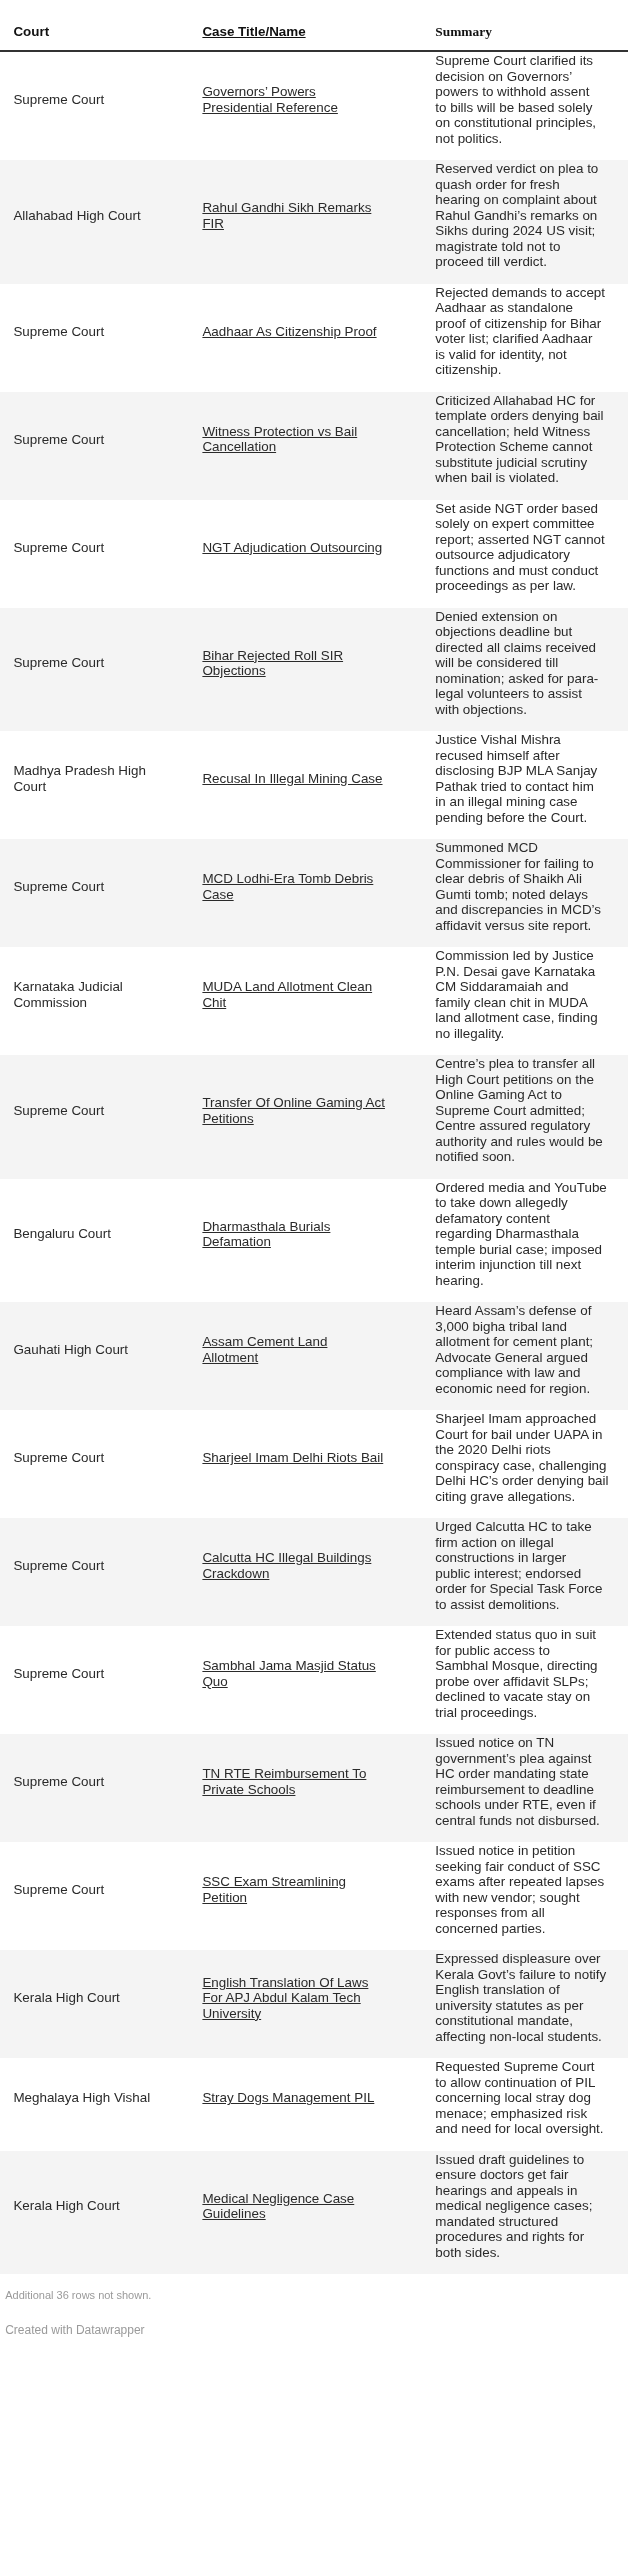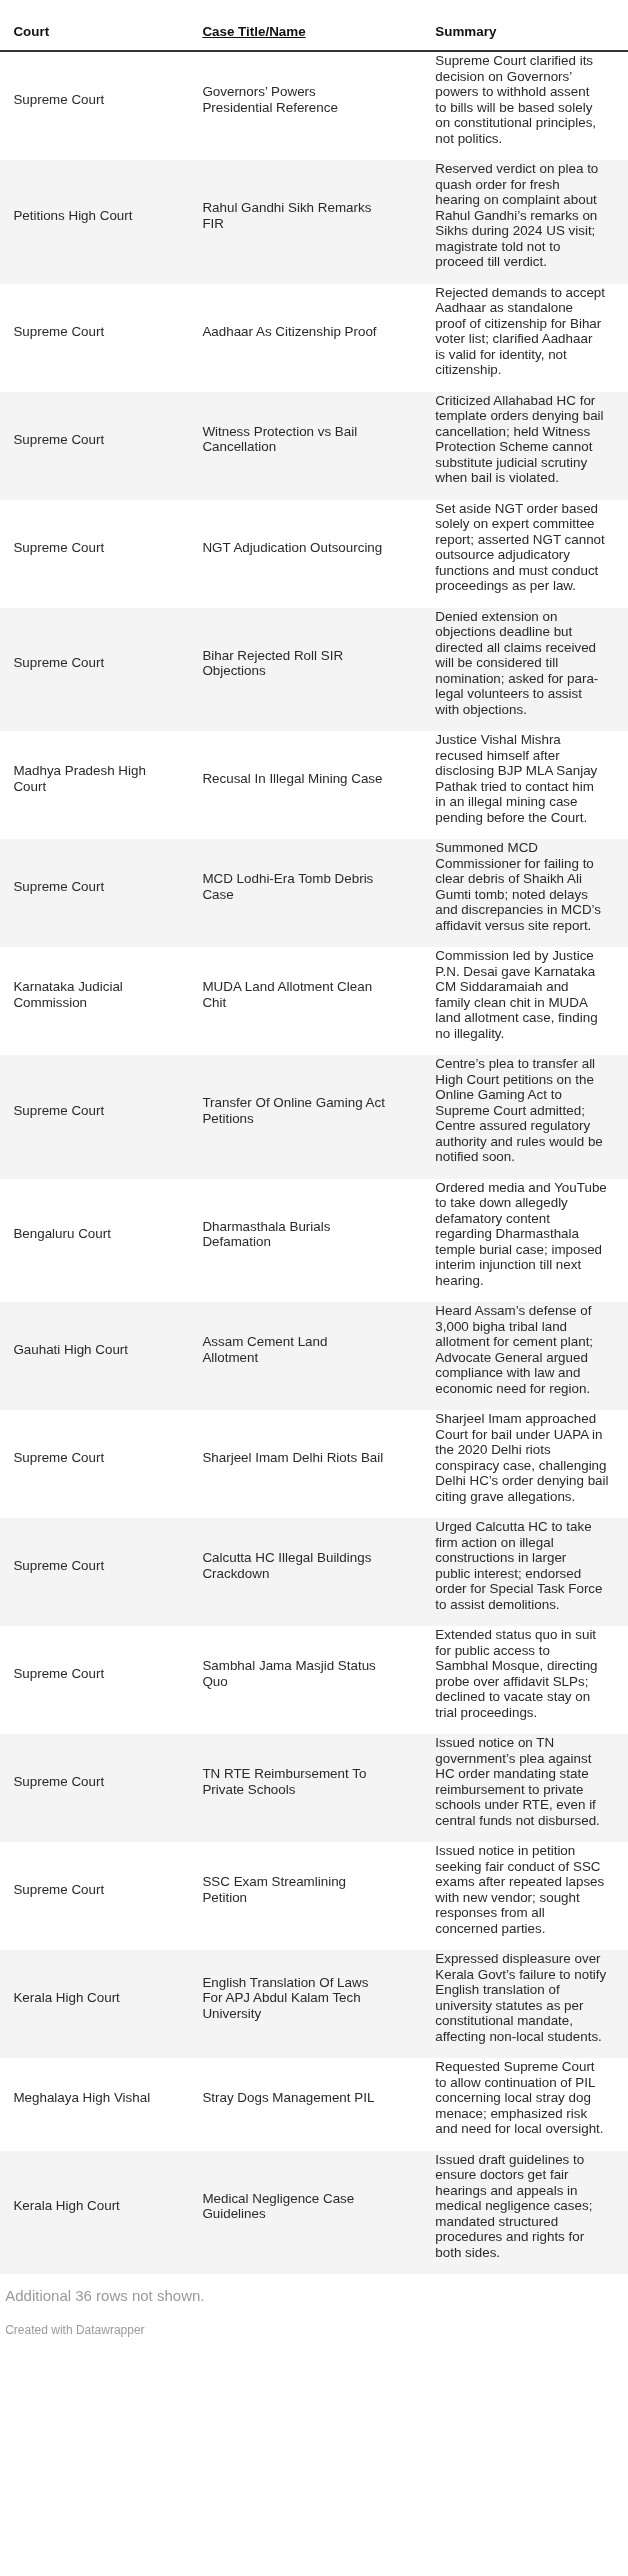--- a/index.html
+++ b/index.html
@@ -24,39 +24,39 @@
     font-size: 13.4px;
     line-height: 15.5px;
     font-weight: 700;
     color: #111111;
     padding: 24px 0 10.8px 0;
     border-bottom: 2.1px solid var(--header-rule, #333333);
     vertical-align: bottom;
   }
   th.col1 { padding-left: 13.4px; }
   th.col2 { padding-left: 12.4px; text-decoration: underline; }
-  th.col3 { padding-left: 11.3px; }
+  th.col3 { padding-left: 11.3px; font-family: Liberation Serif, serif; }
   td {
     font-size: 13.4px;
     line-height: 15.5px;
     vertical-align: middle;
     padding-bottom: 14px;
     color: var(--body-text, #2a2a2a);
   }
   td.col1 { padding-left: 13.4px; padding-right: 10.3px; }
-  td.col2 { padding-left: 12.4px; padding-right: 20.6px; }
+  td.col2 { padding-left: 12.4px; padding-right: 20.6px; text-decoration: underline; }
   td.col3 { padding-left: 11.3px; padding-right: 1px; }
   tbody tr:nth-child(even) { background: var(--zebra, #f4f4f4); }
   .cell-text {
     display: block;
     white-space: pre;
   }
   .footer-note {
     margin: 13.4px 0 0 5.2px;
-    font-size: 15px;
+    font-size: 11px;
     line-height: 15.5px;
     color: var(--muted-text, #9a9a9a);
   }
   .footer-credit {
     margin: 19.6px 0 0 5.2px;
     font-size: 12px;
     line-height: 14px;
   }
   .footer-credit a {
     color: var(--muted-text, #9a9a9a);
@@ -94,21 +94,21 @@
 decision on Governors’
 powers to withhold assent
 to bills will be based solely
 on constitutional principles,
 not politics.</span>
           </td>
   </tr>
 
   <tr>
     <td class="col1">
-            <span class="cell-text c-court">Petitions High Court</span>
+            <span class="cell-text c-court">Allahabad High Court</span>
           </td>
     <td class="col2">
             <span class="cell-text c-title">Rahul Gandhi Sikh Remarks
 FIR</span>
           </td>
     <td class="col3">
             <span class="cell-text c-summary">Reserved verdict on plea to
 quash order for fresh
 hearing on complaint about
 Rahul Gandhi’s remarks on
@@ -358,21 +358,21 @@
             <span class="cell-text c-court">Supreme Court</span>
           </td>
     <td class="col2">
             <span class="cell-text c-title">TN RTE Reimbursement To
 Private Schools</span>
           </td>
     <td class="col3">
             <span class="cell-text c-summary">Issued notice on TN
 government’s plea against
 HC order mandating state
-reimbursement to private
+reimbursement to deadline
 schools under RTE, even if
 central funds not disbursed.</span>
           </td>
   </tr>
 
   <tr>
     <td class="col1">
             <span class="cell-text c-court">Supreme Court</span>
           </td>
     <td class="col2">

